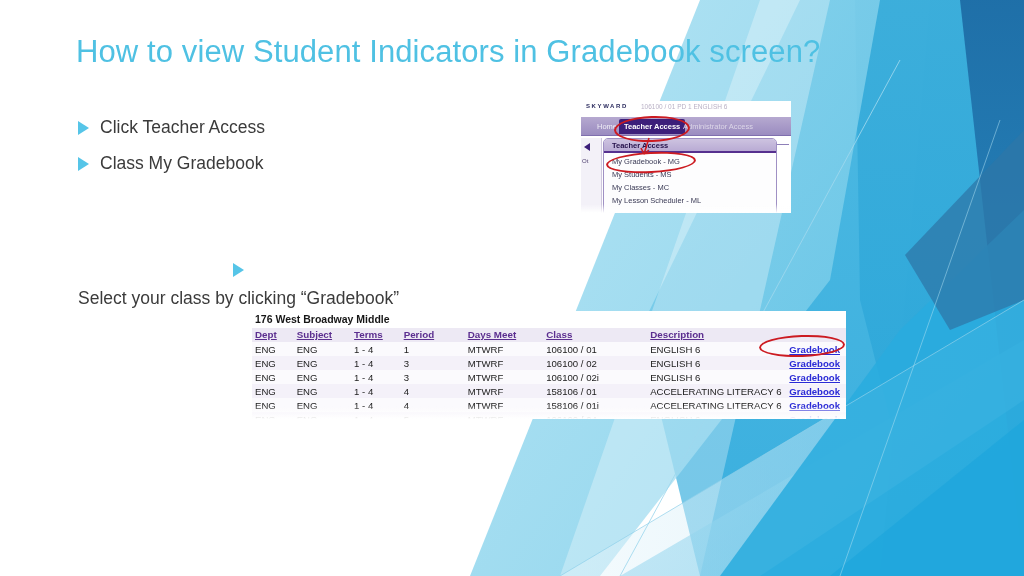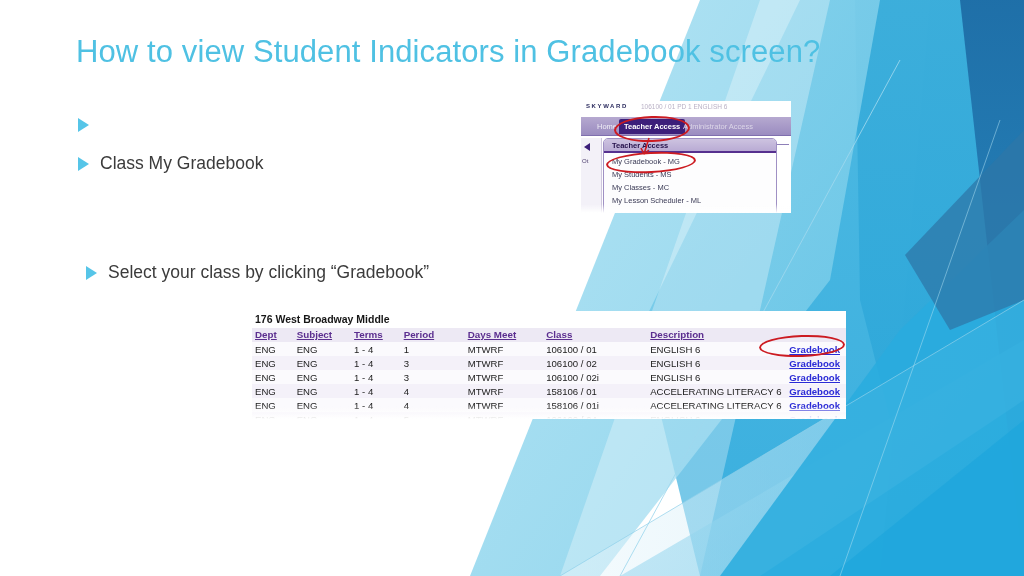--- a/index.html
+++ b/index.html
@@ -52,21 +52,21 @@
     margin-top: 1px;
   }
   .bullet-text {
     font-size: 17.5px;
     color: #3B3B3B;
     white-space: nowrap;
     font-family: "Liberation Sans", sans-serif;
   }
   #bullet-0 { left: 78px; top: 117px; }
   #bullet-1 { left: 78px; top: 153px; }
-  #bullet-2 { left: 86px; top: 262px; }
+  #bullet-2 { left: 78px; top: 262px; flex-direction: column; }
 
   
   #shot-menu {
     position: absolute;
     left: 581px; top: 101px;
     width: 210px; height: 112px;
     overflow: hidden;
     background: #ffffff;
   }
   .menu-logobar {
@@ -304,20 +304,21 @@
 
     <line x1="620" y1="576" x2="900" y2="60" stroke="#9FD8EE" stroke-width="1" opacity="0.85"></line>
     <line x1="560" y1="576" x2="1024" y2="300" stroke="#8FD0EA" stroke-width="1" opacity="0.7"></line>
     <line x1="840" y1="576" x2="1000" y2="120" stroke="#AFE0F2" stroke-width="1" opacity="0.5"></line>
   </svg>
 
   <div id="title">How to view Student Indicators in Gradebook screen?</div>
 
   <div class="bullet-row" id="bullet-0">
     <span class="bullet-tri"></span>
+    <span class="bullet-text">Click Teacher Access</span>
   </div>
   <div class="bullet-row" id="bullet-1">
     <span class="bullet-tri"></span>
     <span class="bullet-text">Class My Gradebook</span>
   </div>
   <div class="bullet-row" id="bullet-2">
     <span class="bullet-tri"></span>
     <span class="bullet-text">Select your class by clicking “Gradebook”</span>
   </div>
 

